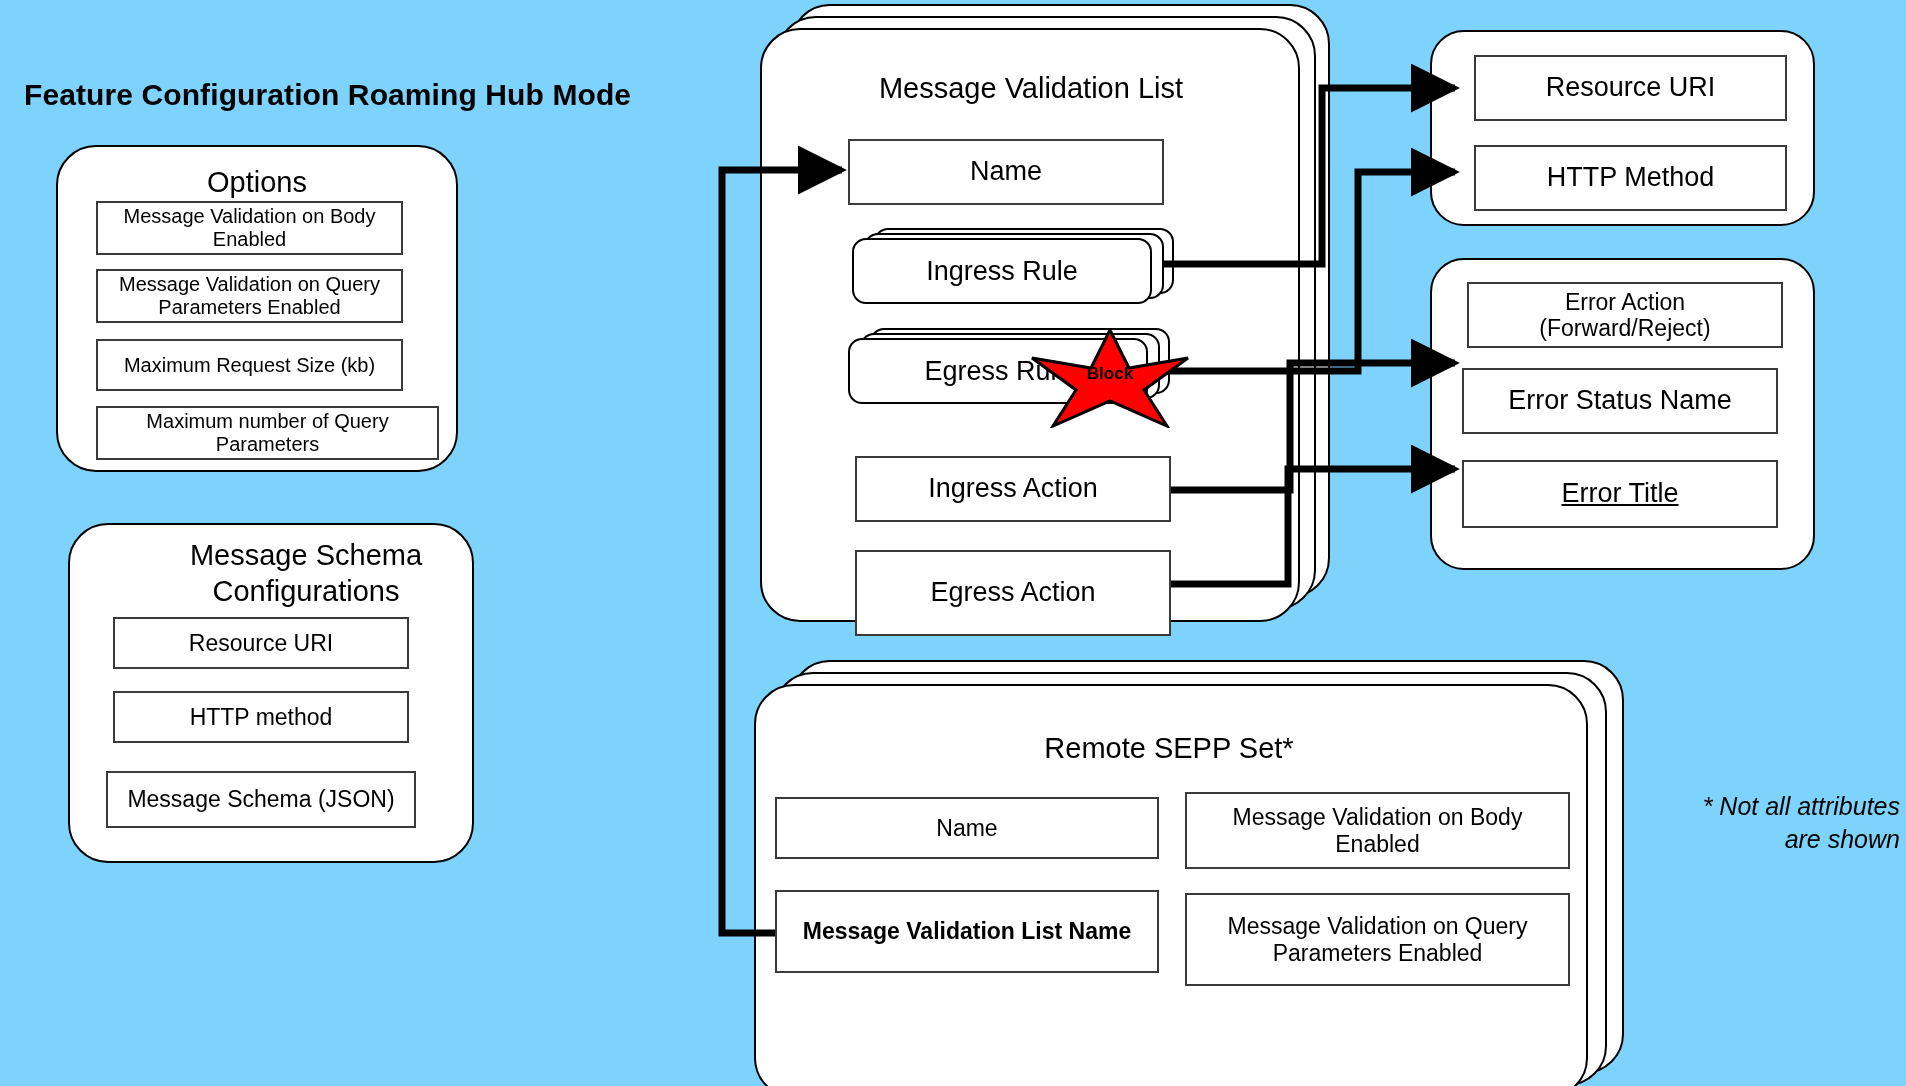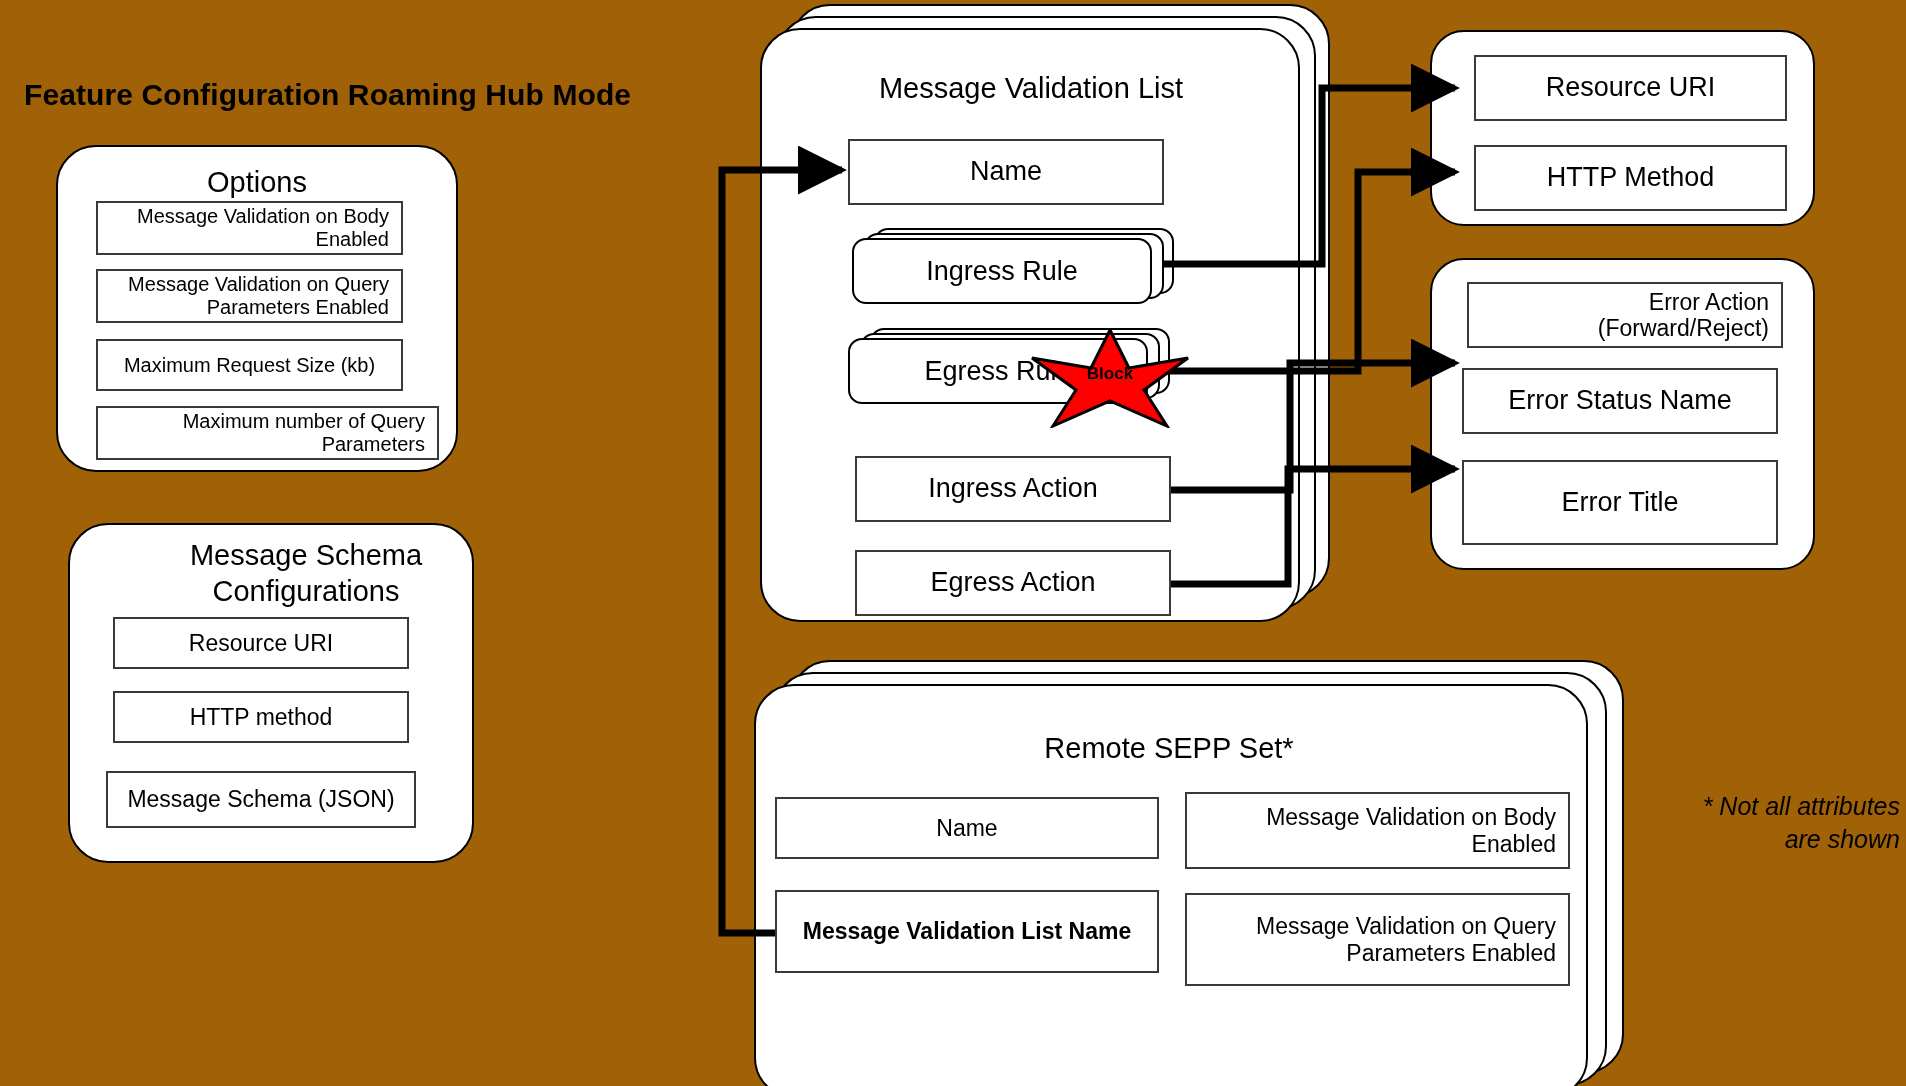--- a/index.html
+++ b/index.html
@@ -8,21 +8,21 @@
     background: #ffffff;
   }
   body {
     font-family: "Liberation Sans", sans-serif;
     color: #000000;
   }
   #canvas {
     position: relative;
     width: 1906px;
     height: 1086px;
-    background: #a16207;
+    background: #7dd3fc;
     overflow: hidden;
   }
   .abs { position: absolute; box-sizing: border-box; }
 
   
   .page-title {
     left: 24px; top: 78px;
     font-size: 30px;
     font-weight: bold;
     letter-spacing: 0.1px;
@@ -42,21 +42,21 @@
     line-height: 1.25;
   }
 
   
   .attr {
     border: 2.5px solid #3a3a3a;
     background: #ffffff;
     display: flex;
     align-items: center;
     justify-content: center;
-    text-align: right;
+    text-align: center;
     line-height: 1.15;
     padding: 2px 12px;
   }
   .attr.small { font-size: 20px; }
   .attr.med   { font-size: 23px; }
   .attr.big   { font-size: 27px; }
 
   
   .stack { position: absolute; }
   .stack .sheet {
@@ -147,30 +147,30 @@
     <div class="mfront" style="left:0px;  top:10px; width:296px; height:62px;">Ingress Rule</div>
   </div>
 
   <div class="ministack" style="left:848px; top:328px; width:330px; height:72px;">
     <div class="msheet" style="left:22px; top:0px;  width:296px; height:62px;"></div>
     <div class="msheet" style="left:12px; top:5px;  width:296px; height:62px;"></div>
     <div class="mfront" style="left:0px;  top:10px; width:296px; height:62px;">Egress Rule</div>
   </div>
 
   <div class="abs attr big" style="left:855px; top:456px; width:316px; height:66px;">Ingress Action</div>
-  <div class="abs attr big" style="left:855px; top:550px; width:316px; height:66px;">Egress Action</div>
+  <div class="abs attr big" style="left:855px; top:550px; width:316px; height:86px;">Egress Action</div>
 
   <div class="abs group" style="left:1430px; top:30px; width:385px; height:196px; border-radius:34px;"></div>
   <div class="abs attr big" style="left:1474px; top:55px; width:313px; height:66px;">Resource URI</div>
   <div class="abs attr big" style="left:1474px; top:145px; width:313px; height:66px;">HTTP Method</div>
 
   <div class="abs group" style="left:1430px; top:258px; width:385px; height:312px; border-radius:34px;"></div>
   <div class="abs attr med" style="left:1467px; top:282px; width:316px; height:66px;">Error Action (Forward/Reject)</div>
   <div class="abs attr big" style="left:1462px; top:368px; width:316px; height:66px;">Error Status Name</div>
-  <div class="abs attr big" style="left:1462px; top:460px; width:316px; height:85px;">Error Title</div>
+  <div class="abs attr big" style="left:1462px; top:460px; width:316px; height:68px;text-decoration:underline;">Error Title</div>
 
   <div class="stack" style="left:742px; top:660px; width:900px; height:430px;">
     <div class="sheet" style="left:48px; top:0px;  width:830px; height:410px;"></div>
     <div class="sheet" style="left:31px; top:12px; width:830px; height:410px;"></div>
     <div class="sheet" style="left:12px; top:24px; width:830px; height:410px;"></div>
   </div>
   <div class="abs group-title" style="left:754px; top:730px; width:830px;">Remote SEPP Set*</div>
 
   <div class="abs attr med" style="left:775px; top:797px; width:384px; height:62px;">Name</div>
   <div class="abs attr med" style="left:775px; top:890px; width:384px; height:83px;font-weight:bold;">Message Validation List Name</div>

